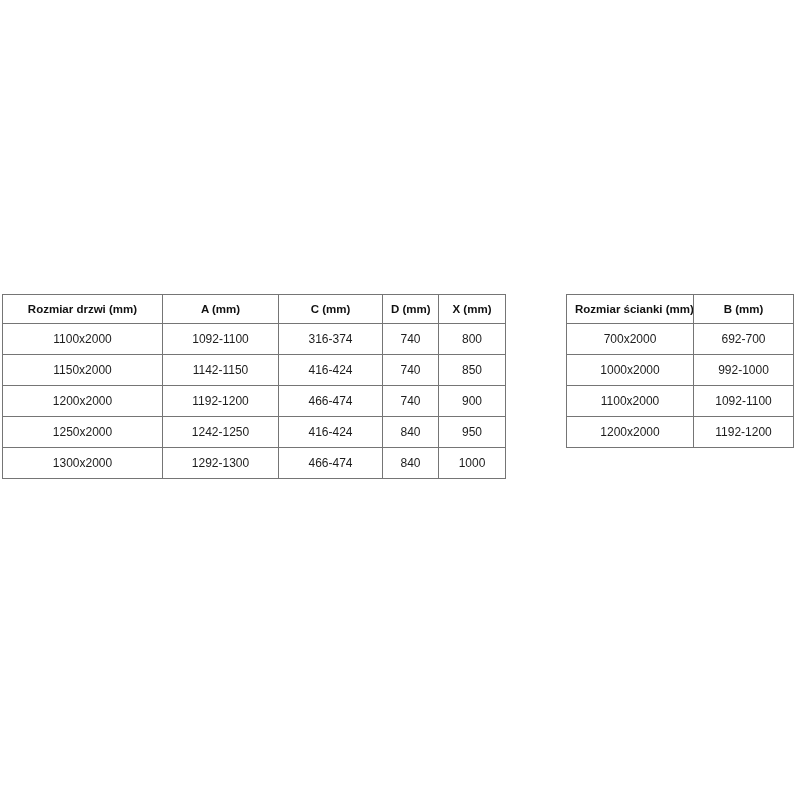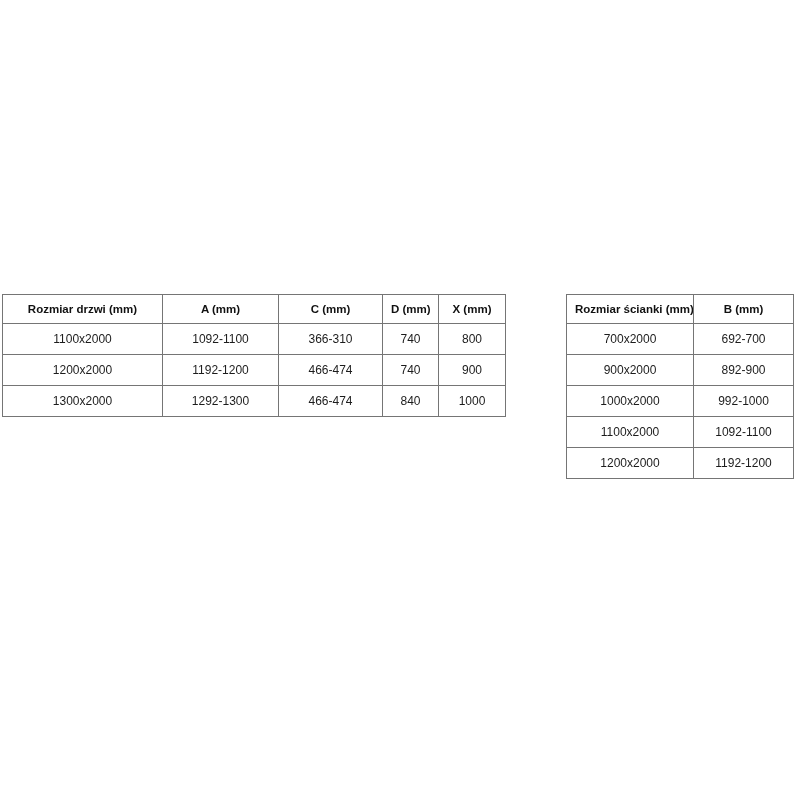--- a/index.html
+++ b/index.html
@@ -81,30 +81,44 @@
           <th>A (mm)</th>
           <th>C (mm)</th>
           <th>D (mm)</th>
           <th>X (mm)</th>
         </tr>
     </thead>
     <tbody>
         <tr>
           <td>1100x2000</td>
           <td>1092-1100</td>
-          <td>366-310</td>
+          <td>316-374</td>
           <td>740</td>
           <td>800</td>
+        </tr>
+        <tr>
+          <td>1150x2000</td>
+          <td>1142-1150</td>
+          <td>416-424</td>
+          <td>740</td>
+          <td>850</td>
         </tr>
         <tr>
           <td>1200x2000</td>
           <td>1192-1200</td>
           <td>466-474</td>
           <td>740</td>
           <td>900</td>
+        </tr>
+        <tr>
+          <td>1250x2000</td>
+          <td>1242-1250</td>
+          <td>416-424</td>
+          <td>840</td>
+          <td>950</td>
         </tr>
         <tr>
           <td>1300x2000</td>
           <td>1292-1300</td>
           <td>466-474</td>
           <td>840</td>
           <td>1000</td>
         </tr>
       </tbody>
   </table>
@@ -119,24 +133,20 @@
           <th>Rozmiar ścianki (mm)</th>
           <th>B (mm)</th>
         </tr>
     </thead>
     <tbody>
         <tr>
           <td>700x2000</td>
           <td>692-700</td>
         </tr>
         <tr>
-          <td>900x2000</td>
-          <td>892-900</td>
-        </tr>
-        <tr>
           <td>1000x2000</td>
           <td>992-1000</td>
         </tr>
         <tr>
           <td>1100x2000</td>
           <td>1092-1100</td>
         </tr>
         <tr>
           <td>1200x2000</td>
           <td>1192-1200</td>

